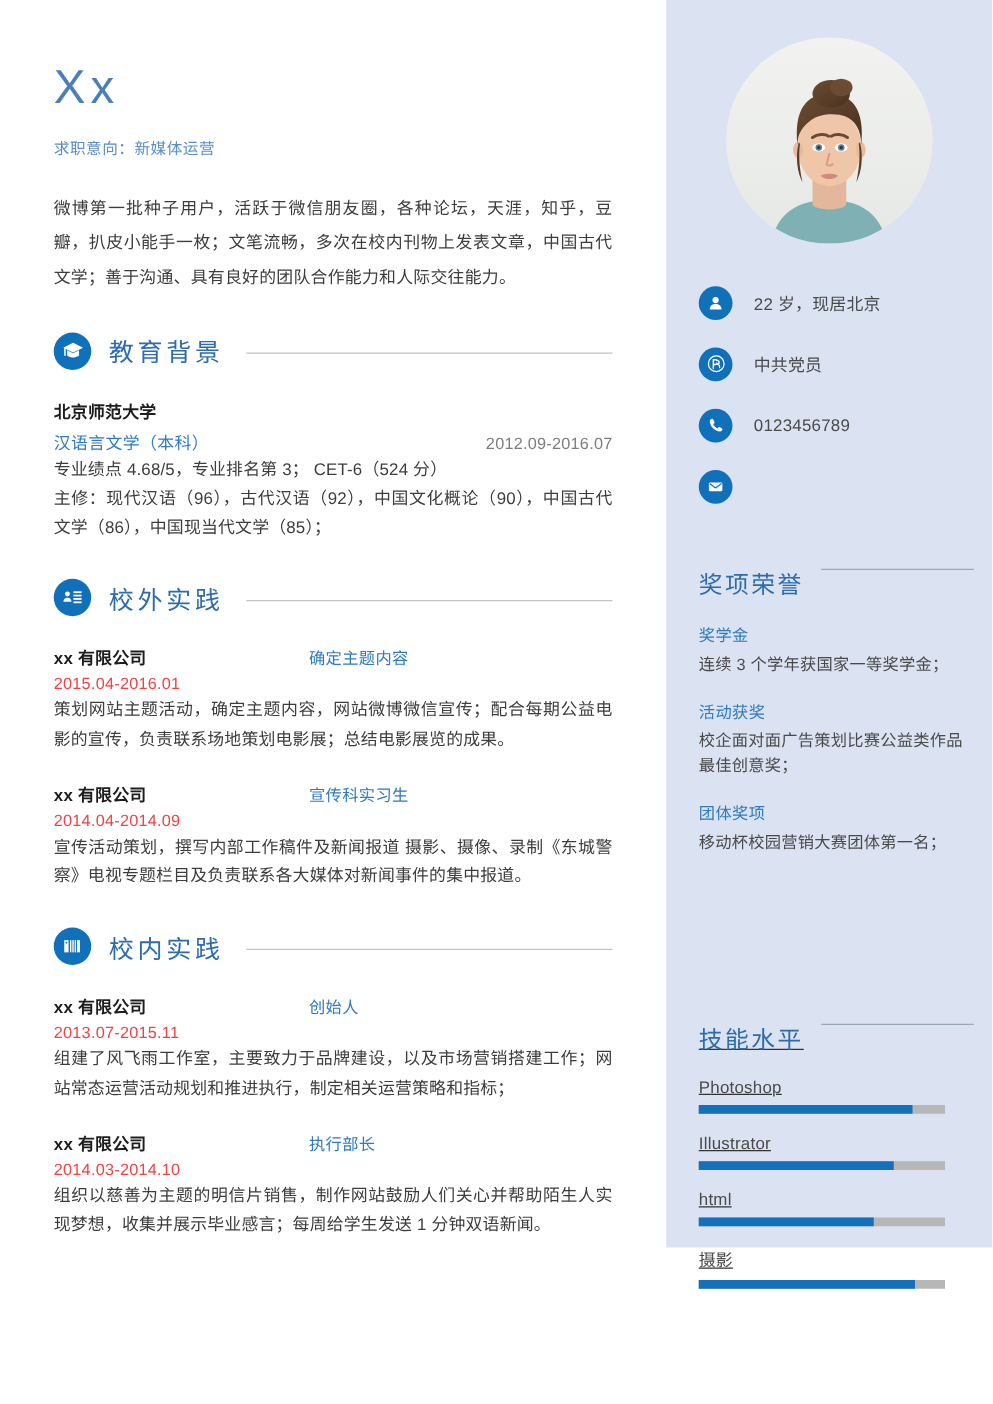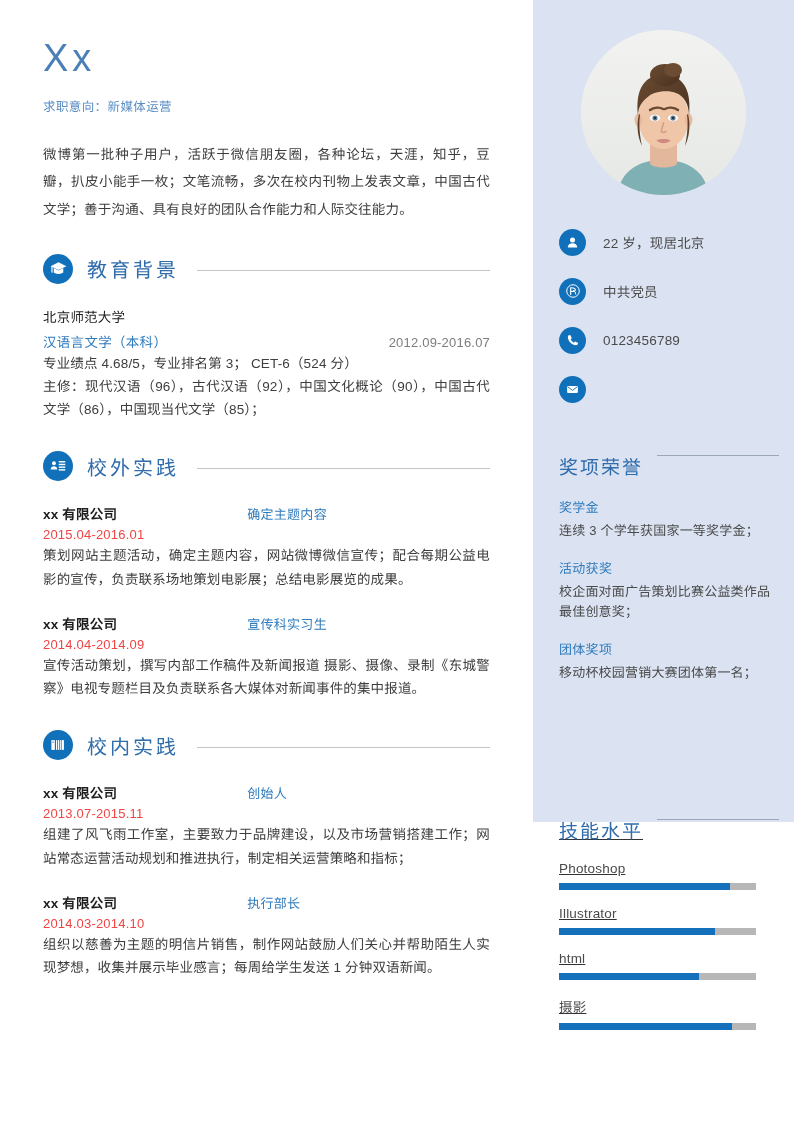--- a/index.html
+++ b/index.html
@@ -21,21 +21,21 @@
     position: relative;
     background: #ffffff;
   }
 
   
   .sidebar {
     position: absolute;
     top: 0;
     right: 0;
     width: 261px;
-    height: 822px;
+    height: 998px;
     background: #dbe3f2;
     box-sizing: border-box;
   }
   .photo-wrap {
     position: absolute;
     top: 30px;
     left: 48px;
     width: 165px;
     height: 165px;
   }
@@ -132,21 +132,21 @@
   }
 
   
   .main {
     position: absolute;
     top: 0;
     left: 0;
     width: 533px;
     height: 1123px;
     box-sizing: border-box;
-    padding: 0 43px;
+    padding: 12px 43px;
   }
   .name {
     font-size: 38px;
     color: #4a7fb8;
     letter-spacing: 4px;
     margin: 0;
     padding-top: 38px;
     font-weight: 400;
     line-height: 1.1;
   }
@@ -241,21 +241,21 @@
   }
   .line {
     font-size: 13.5px;
     color: #3d3d3d;
     line-height: 1.72;
     letter-spacing: 0.15px;
     text-align: justify;
   }
   .school {
     font-size: 13.5px;
-    font-weight: normal;
+    font-weight: bold;
     color: #1d1d1d;
     margin-bottom: 5px;
     letter-spacing: 0.2px;
   }
 </style>
 </head>
 <body>
 
 <div class="page">
 

